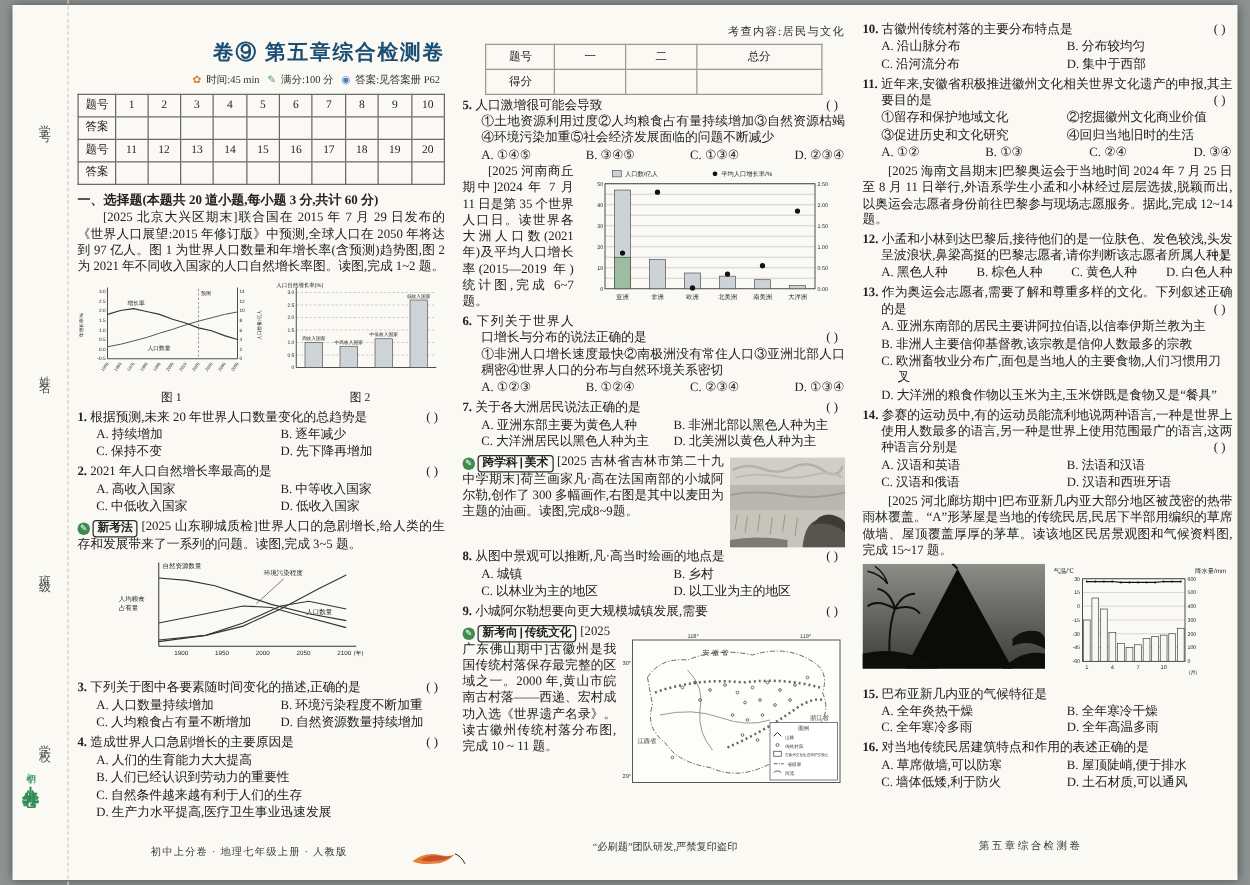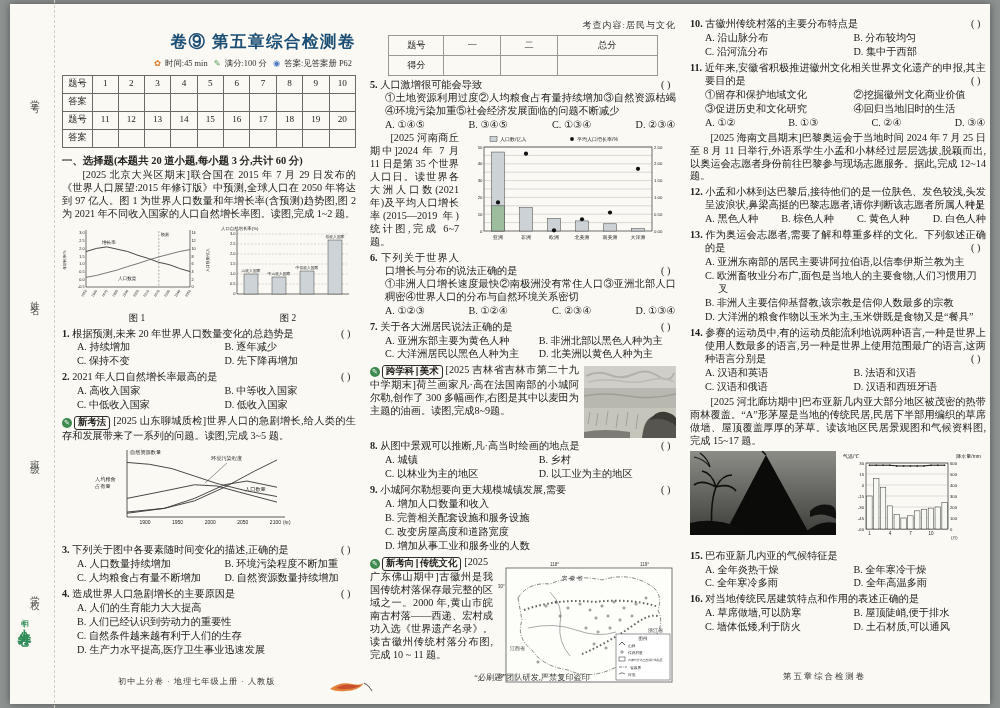--- a/index.html
+++ b/index.html
@@ -39,21 +39,21 @@
   .figcap{font-size:9.4px;margin-top:1px}
   .bpara{margin-top:3px;text-align:justify}
   .badge{display:inline-flex;align-items:center;gap:2px;margin-right:3px;vertical-align:-1px}
   .bicon{display:inline-block;width:10px;height:10px;border-radius:50%;background:#3f8a4f;color:#fff;font-size:7px;line-height:10px;text-align:center}
   .bbox{display:inline-block;border:1px solid #2c2c2a;border-radius:3px;padding:0 3px;font-weight:bold;font-size:9.4px;font-family:Liberation Mono, monospace}
   .scope{text-align:right;font-size:9px;letter-spacing:1px;color:#333}
   table.score{width:88%;margin:4px auto 2px;border-collapse:collapse}
   table.score td{border:0.8px solid #9a9890;height:17px;text-align:center;font-size:9.2px}
   .floatR{float:right;margin:2px 0 2px 5px}
   .media{display:flex;gap:6px;margin-top:3px;align-items:flex-start}
-  .f-left{position:absolute;left:118px;top:676px;width:170px;text-align:left;font-size:8.2px;letter-spacing:1px;color:#3a3a36}
+  .f-left{position:absolute;left:108px;top:676px;width:170px;text-align:right;font-size:8.2px;letter-spacing:1px;color:#3a3a36}
   .f-center{position:absolute;left:440px;top:672px;width:150px;text-align:right;font-size:8.2px;color:#3a3a36}
   .f-right{position:absolute;left:783px;top:671px;font-size:8.4px;letter-spacing:2px;color:#3a3a36}
   .bird{position:absolute;left:328px;top:677px}
   svg text{font-family:"Liberation Sans",sans-serif}
 </style>
 </head>
 <body>
 
 <div class="paper"></div>
 <div class="fold"></div>
@@ -413,26 +413,20 @@
     <div class="stem"><span class="qn">8.</span> <span>从图中景观可以推断,凡·高当时绘画的地点是</span><span class="br">(    )</span></div>
     <div class="opts c2">
         <span class="opt">A. 城镇</span>
         <span class="opt">B. 乡村</span>
         <span class="opt">C. 以林业为主的地区</span>
         <span class="opt">D. 以工业为主的地区</span>
       </div>
   </div>
   <div class="q">
     <div class="stem"><span class="qn">9.</span> <span>小城阿尔勒想要向更大规模城镇发展,需要</span><span class="br">(    )</span></div>
-    <div class="opts c1">
-        <span class="opt">A. 增加人口数量和收入</span>
-        <span class="opt">B. 完善相关配套设施和服务设施</span>
-        <span class="opt">C. 改变房屋高度和道路宽度</span>
-        <span class="opt">D. 增加从事工业和服务业的人数</span>
-      </div>
   </div>
 
   <div class="bpara">
     <svg class="floatR" width="178" height="128" viewBox="0 0 178 128">
       <rect x="8" y="10" width="166" height="114" fill="#fdfdfa" stroke="#555" stroke-width="0.8"></rect>
       <text x="52" y="8" font-size="4.5" fill="#333">118°</text>
       <text x="142" y="8" font-size="4.5" fill="#333">119°</text>
       <text x="0" y="30" font-size="4.5" fill="#333">30°</text>
       <text x="0" y="120" font-size="4.5" fill="#333">29°</text>
       <path d="M20,40 Q30,24 52,26 Q76,16 104,22 Q130,14 150,26 Q166,34 160,52 Q168,70 152,84 Q140,104 116,110 Q92,122 70,112 Q44,108 34,92 Q18,80 24,62 Z" fill="none" stroke="#555" stroke-width="0.7" stroke-dasharray="4 1.5 1 1.5"></path>
@@ -522,22 +516,22 @@
         <span class="opt">A. 黑色人种</span>
         <span class="opt">B. 棕色人种</span>
         <span class="opt">C. 黄色人种</span>
         <span class="opt">D. 白色人种</span>
       </div>
   </div>
   <div class="q">
     <div class="stem"><span class="qn">13.</span> <span>作为奥运会志愿者,需要了解和尊重多样的文化。下列叙述正确的是</span><span class="br">(    )</span></div>
     <div class="opts c1">
         <span class="opt">A. 亚洲东南部的居民主要讲阿拉伯语,以信奉伊斯兰教为主</span>
+        <span class="opt">B. 非洲人主要信仰基督教,该宗教是信仰人数最多的宗教</span>
         <span class="opt">C. 欧洲畜牧业分布广,面包是当地人的主要食物,人们习惯用刀叉</span>
-        <span class="opt">B. 非洲人主要信仰基督教,该宗教是信仰人数最多的宗教</span>
         <span class="opt">D. 大洋洲的粮食作物以玉米为主,玉米饼既是食物又是“餐具”</span>
       </div>
   </div>
   <div class="q">
     <div class="stem"><span class="qn">14.</span> <span>参赛的运动员中,有的运动员能流利地说两种语言,一种是世界上使用人数最多的语言,另一种是世界上使用范围最广的语言,这两种语言分别是</span><span class="br">(    )</span></div>
     <div class="opts c2">
         <span class="opt">A. 汉语和英语</span>
         <span class="opt">B. 法语和汉语</span>
         <span class="opt">C. 汉语和俄语</span>
         <span class="opt">D. 汉语和西班牙语</span>

